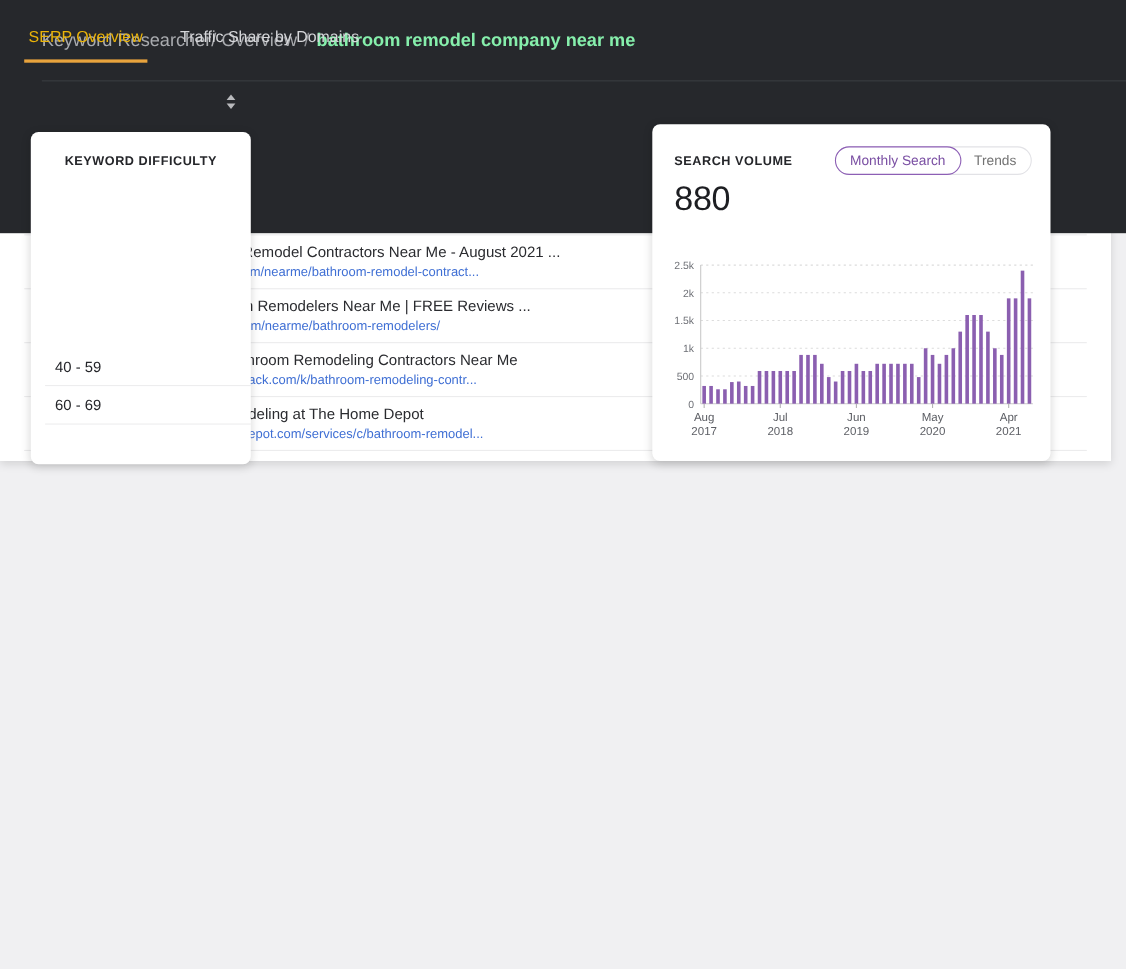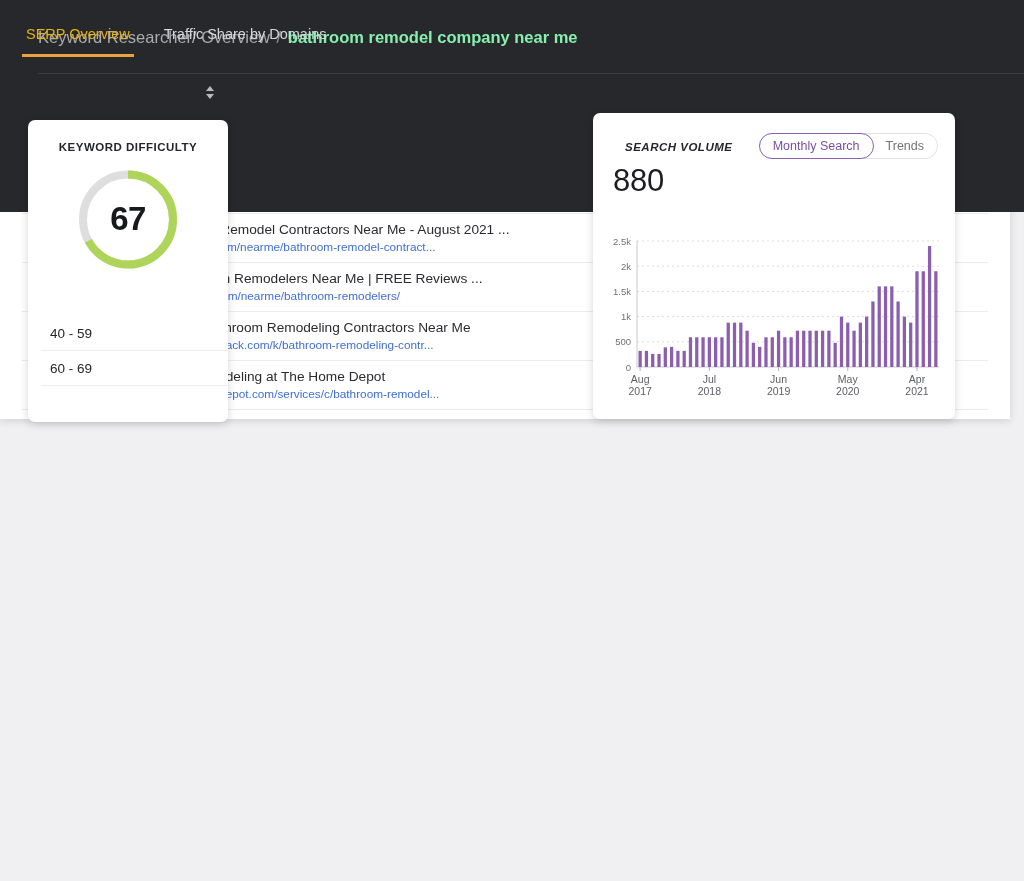--- a/index.html
+++ b/index.html
@@ -142,27 +142,26 @@
   
   #sv-card {
     left: 593px;
     top: 113px;
     width: 362px;
     height: 306px;
     overflow: hidden;
   }
   .sv-title {
     position: absolute;
-    left: 32px;
+    left: 20px;
     top: 28px;
     font-size: 11.5px;
     font-weight: 700;
     letter-spacing: 0.5px;
     color: #25262a;
-    font-style: italic;
   }
   .sv-toggle {
     position: absolute;
     right: 17px;
     top: 20px;
     height: 24px;
     display: flex;
     align-items: flex-start;
     border: 1px solid #e2e2e6;
     border-radius: 13px;
@@ -334,27 +333,20 @@
       <span class="crumb-link">Overview</span>
       <span class="crumb-sep">/</span>
       <span class="crumb-current">bathroom remodel company near me</span>
     </div>
     <div class="header-rule"></div>
   </div>
 
   <div class="card" id="kd-card">
     <div class="kd-title">KEYWORD DIFFICULTY</div>
 
-    <div class="kd-gauge-wrap">
-      <svg class="kd-gauge" viewBox="0 0 107 107">
-        <circle cx="53.5" cy="53.5" r="45" fill="none" stroke="#DEDEDE" stroke-width="8"></circle>
-        <circle id="kd-arc" cx="53.5" cy="53.5" r="45" fill="none" stroke="#AED55A" stroke-width="8" stroke-linecap="butt" transform="rotate(-90 53.5 53.5)" stroke-dasharray="189.43803701146453 282.7433388230814"></circle>
-      </svg>
-      <div class="kd-value">67</div>
-    </div>
 
     <div class="kd-table">
       <div class="kd-row">
         <div class="kd-c1">40 - 59</div>
         <div class="kd-c2">1</div>
       </div>
       <div class="kd-row">
         <div class="kd-c1">60 - 69</div>
         <div class="kd-c2">1</div>
       </div>

